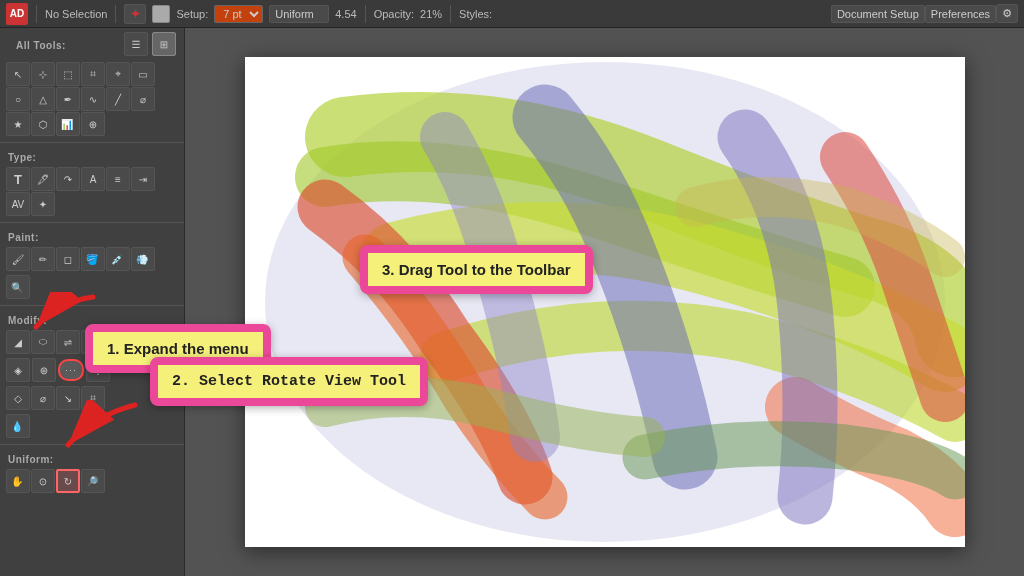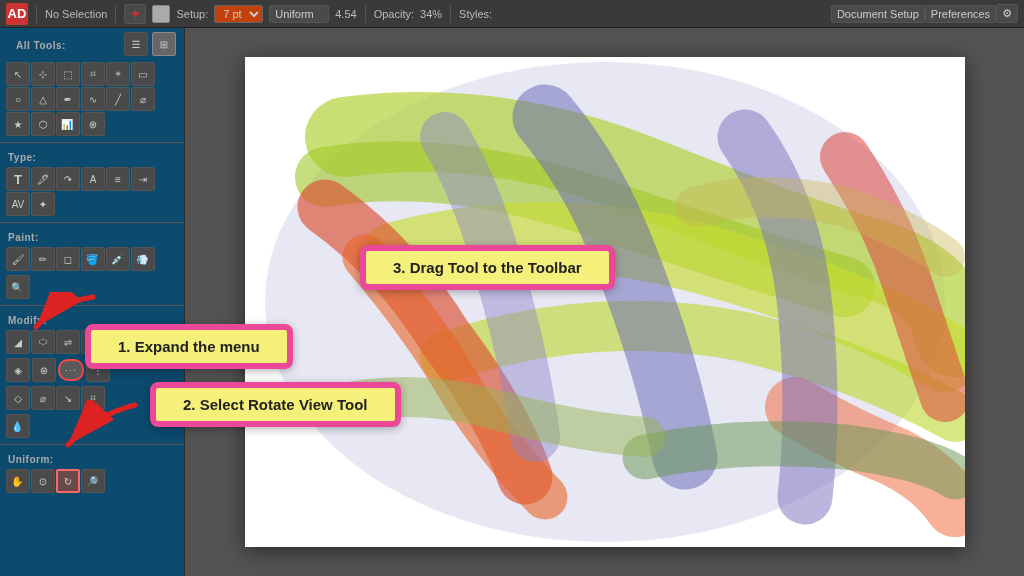--- a/index.html
+++ b/index.html
@@ -37,21 +37,21 @@
     }
     .toolbar-logo {
       width: 22px;
       height: 22px;
       background: #cc3333;
       border-radius: 2px;
       display: flex;
       align-items: center;
       justify-content: center;
       color: white;
-      font-size: 13px;
+      font-size: 10px;
       font-weight: bold;
       flex-shrink: 0;
     }
     .toolbar-sep {
       width: 1px;
       height: 18px;
       background: #555;
       margin: 0 2px;
     }
     .toolbar-label {
@@ -72,21 +72,21 @@
       align-items: center;
     }
 
     
     .left-panel {
       position: absolute;
       top: 28px;
       left: 0;
       width: 185px;
       bottom: 0;
-      background: #0c4a6e;
+      background: #404040;
       border-right: 1px solid #2a2a2a;
       overflow-y: auto;
       overflow-x: hidden;
     }
 
     .panel-section-header {
       color: #aaa;
       font-size: 10px;
       padding: 4px 8px 2px 8px;
       font-weight: bold;
@@ -144,40 +144,41 @@
       width: 720px;
       height: 490px;
       background: white;
       box-shadow: 0 4px 20px rgba(0,0,0,0.5);
     }
 
     
     .annotation-bubble {
       position: absolute;
       background: #f5f07a;
-      border: 6px solid #ec4899;
+      border: 8px solid #ec4899;
       border-radius: 8px;
-      padding: 8px 27px;
+      padding: 8px 14px;
       font-size: 15px;
       font-weight: bold;
       color: #222;
       white-space: nowrap;
       z-index: 20;
       box-shadow: 0 2px 8px rgba(0,0,0,0.3);
     }
 
     .bubble-1 {
       top: 285px;
       left: 85px;
       margin-top: 39px;
     }
 
     .bubble-2 {
-      top: 382px;
+      top: 357px;
       left: 150px;
+      font-family: Liberation Mono, monospace;
     }
 
     .bubble-3 {
       top: 245px;
       left: 360px;
     }
 
     
     .arrow-1 {
       position: absolute;
@@ -245,21 +246,21 @@
   <span class="toolbar-label">Setup:</span>
   <select class="toolbar-select">
     <option>7 pt</option>
   </select>
   <div class="toolbar-item" style="min-width:60px;">
     <span>Uniform</span>
   </div>
   <span class="toolbar-label">4.54</span>
   <div class="toolbar-sep"></div>
   <span class="toolbar-label">Opacity:</span>
-  <span class="toolbar-label">34%</span>
+  <span class="toolbar-label">21%</span>
   <div class="toolbar-sep"></div>
   <span class="toolbar-label">Styles:</span>
   <div class="toolbar-right">
     <div class="toolbar-item">Document Setup</div>
     <div class="toolbar-item">Preferences</div>
     <div class="toolbar-item">⚙</div>
   </div>
 </div>
 
 <div class="left-panel">

